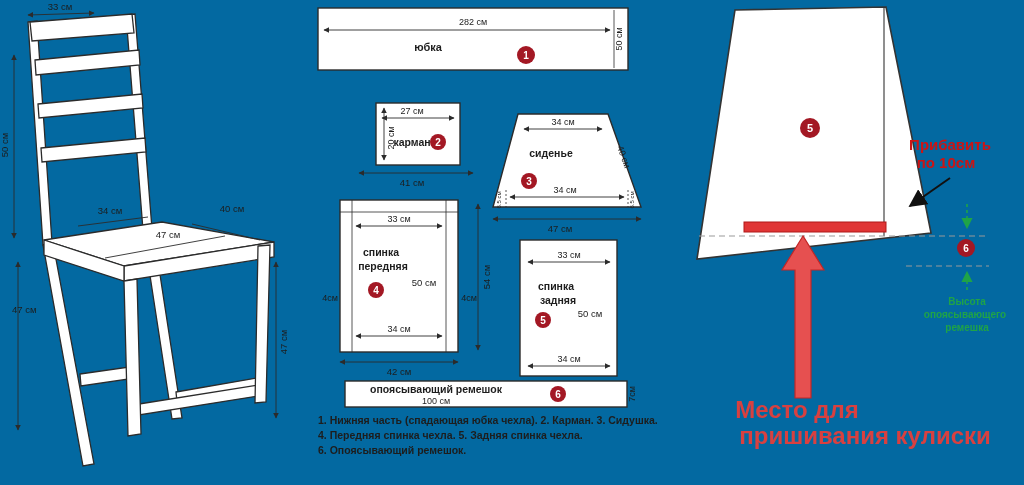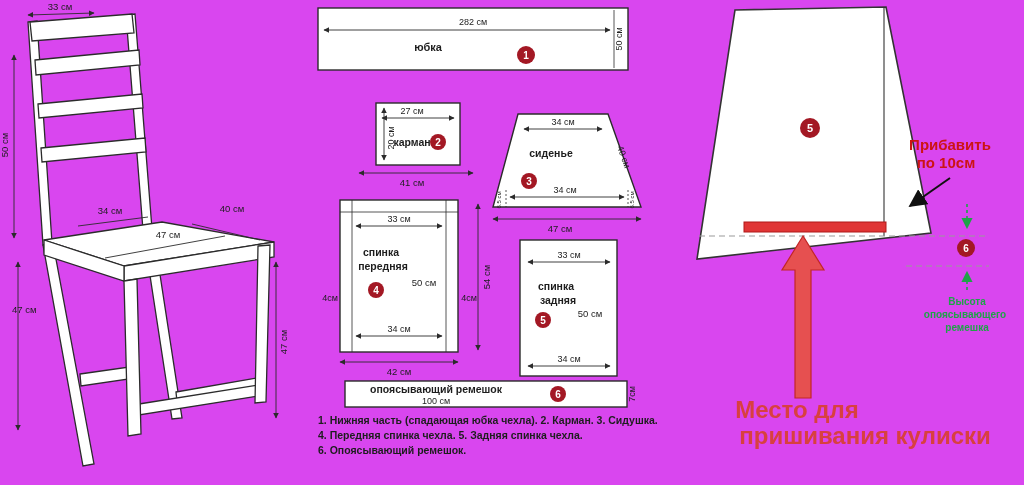--- a/index.html
+++ b/index.html
@@ -1,16 +1,16 @@
 <!DOCTYPE html>
 <html><head>
 <meta charset="utf-8">
 <style>
   html,body{margin:0;padding:0;background:#ffffff}
-  .stage{position:relative;width:1024px;height:485px;background:#d946ef;overflow:hidden;
+  .stage{position:relative;width:1024px;height:485px;background:#0369a1;overflow:hidden;
          font-family:"Liberation Sans",sans-serif}
   svg text{font-family:"Liberation Sans",sans-serif;fill:#1d1d1d}
   .dim{font-size:9.5px}
   .dimS{font-size:9px}
   .dimT{font-size:6px}
   .lbl{font-size:11px;font-weight:bold}
   .lblB{font-size:10.5px;font-weight:bold}
   .legend{font-size:10.5px;font-weight:bold}
   .num{fill:#ffffff;font-weight:bold;font-size:10px}
   .numL{fill:#ffffff;font-weight:bold;font-size:11px}

